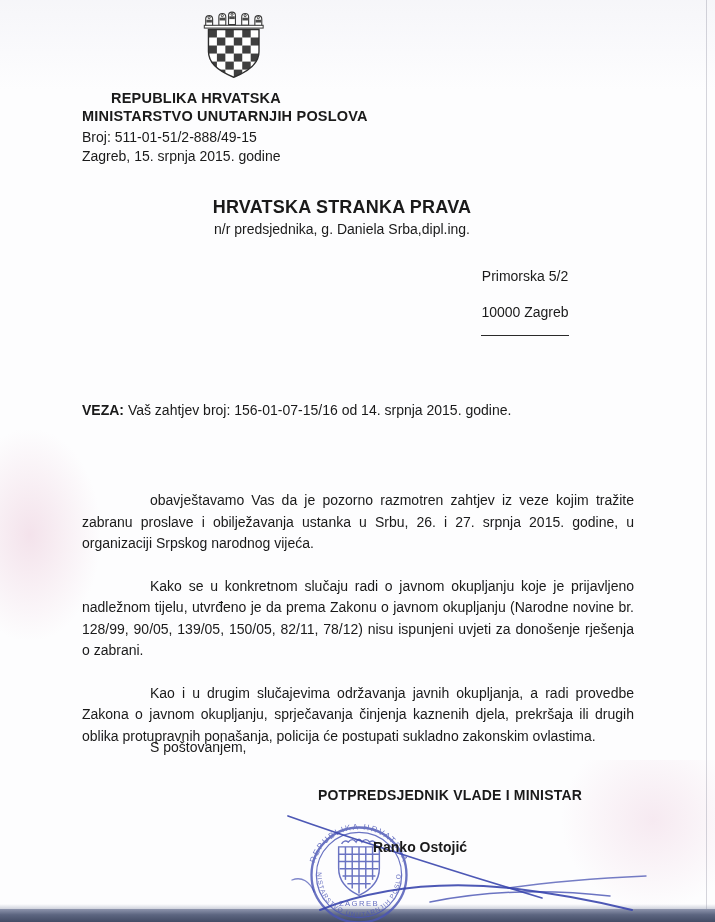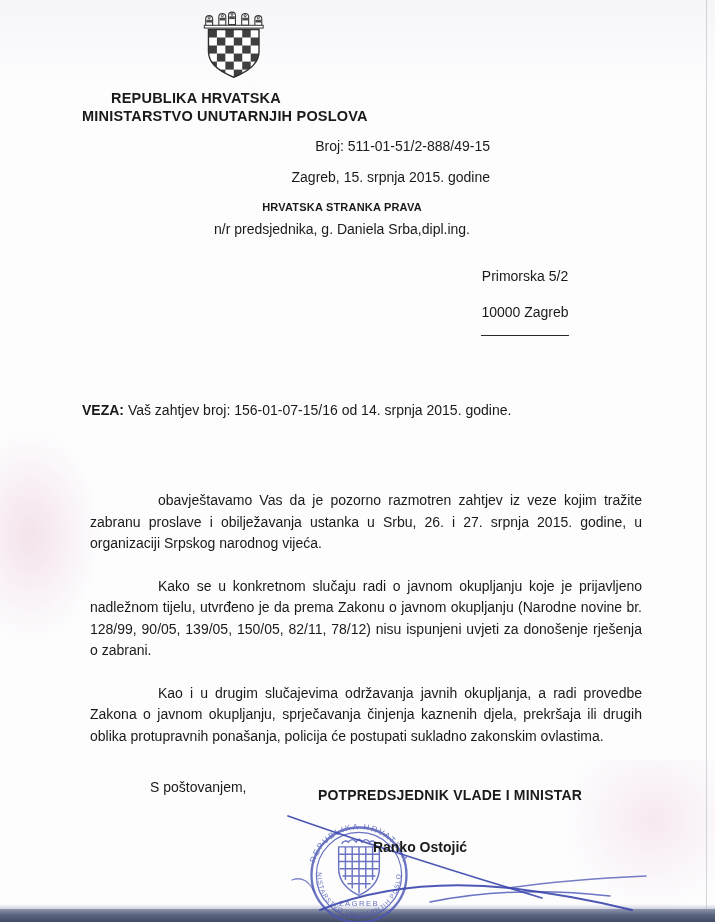--- a/index.html
+++ b/index.html
@@ -91,33 +91,32 @@
   }
   .lh-line2 {
     font-size: 14.5px; font-weight: bold;
     letter-spacing: .2px;
     margin: 0 0 3px 0;
     line-height: 17px;
   }
   .lh-ref, .lh-place {
     font-size: 14px; font-weight: normal;
     line-height: 19px;
-    margin: 12px;
-    text-align: right;
+    margin: 0;
   }
 
   
   .addressee {
     position: absolute;
     left: 82px; top: 198px;
     width: 520px;
     text-align: center;
   }
   .addr-org {
-    font-size: 11px; font-weight: bold;
+    font-size: 18px; font-weight: bold;
     letter-spacing: .2px;
     line-height: 19px;
     margin: 0 0 3px 0;
   }
   .addr-attn {
     font-size: 14px; line-height: 19px;
     margin: 0;
   }
 
   
@@ -164,36 +163,36 @@
 
   
   .salutation {
     position: absolute;
     left: 82px; top: 455px;
     font-size: 14px; line-height: 20px;
     padding-left: 68px;
   }
   .body-block {
     position: absolute;
-    left: 90px; top: 490px;
+    left: 82px; top: 490px;
     width: 552px;
   }
   .para {
     font-size: 14px;
     line-height: 21.5px;
     text-align: justify;
     text-indent: 68px;
     margin: 0 0 21px 0;
     hyphens: none;
   }
 
   
   .closing {
     position: absolute;
-    left: 82px; top: 777px;
+    left: 82px; top: 737px;
     font-size: 14px; line-height: 20px;
     padding-left: 68px;
   }
 
   
   .sigblock {
     position: absolute;
     left: 250px; top: 786px;
     width: 400px;
     text-align: center;

